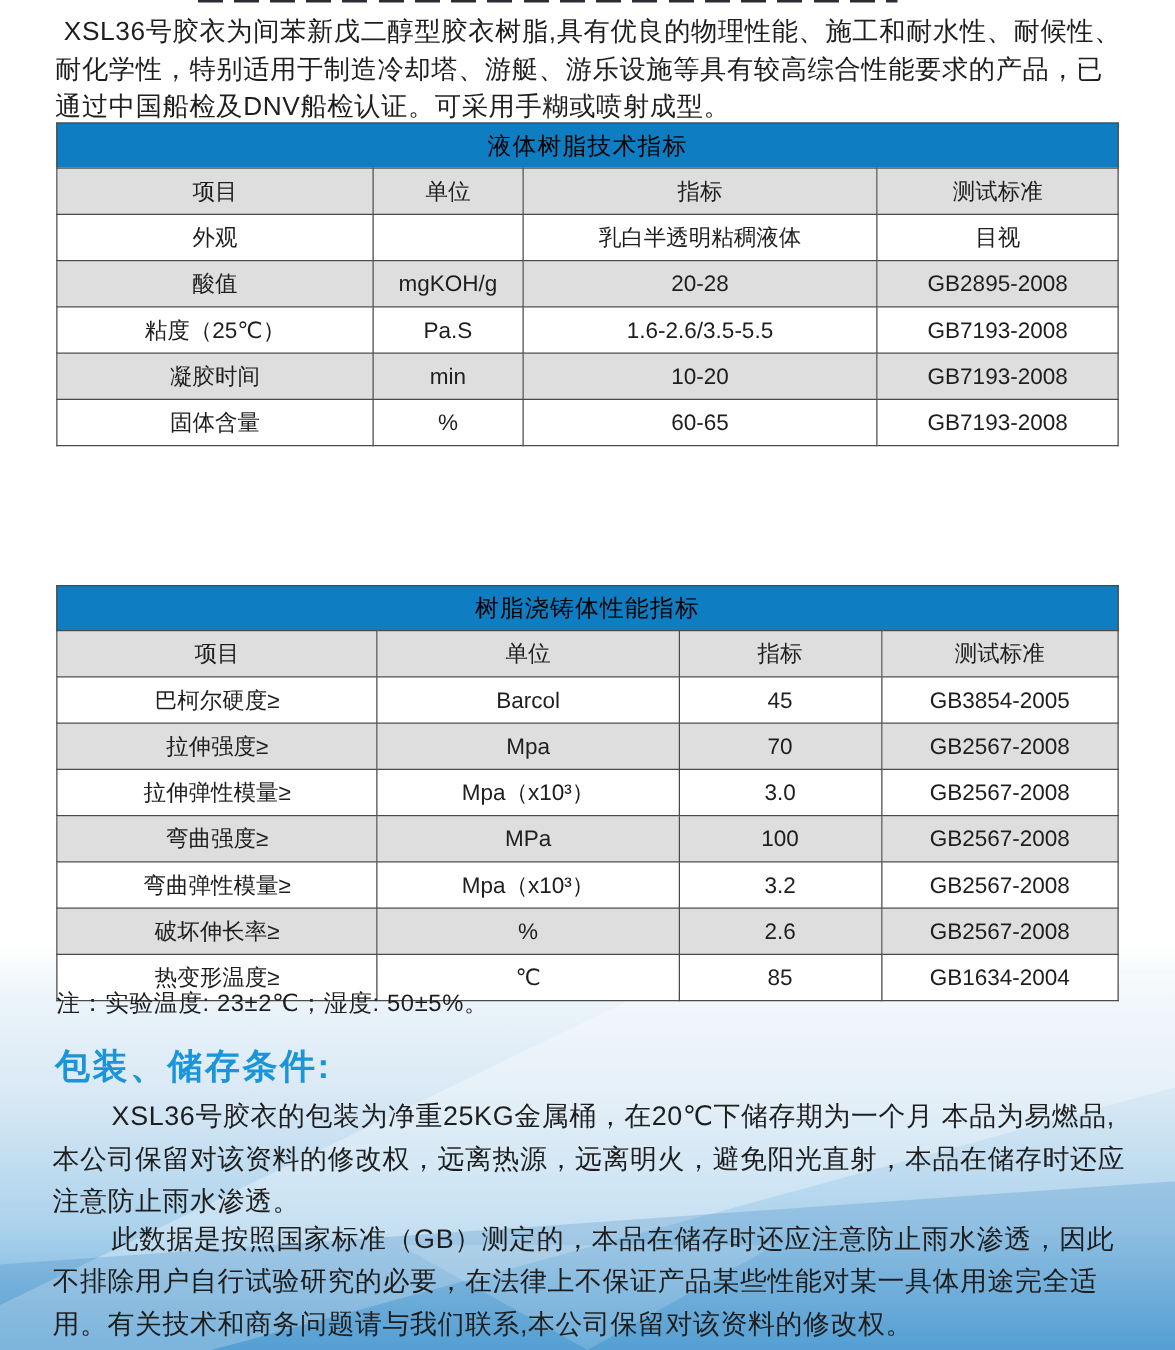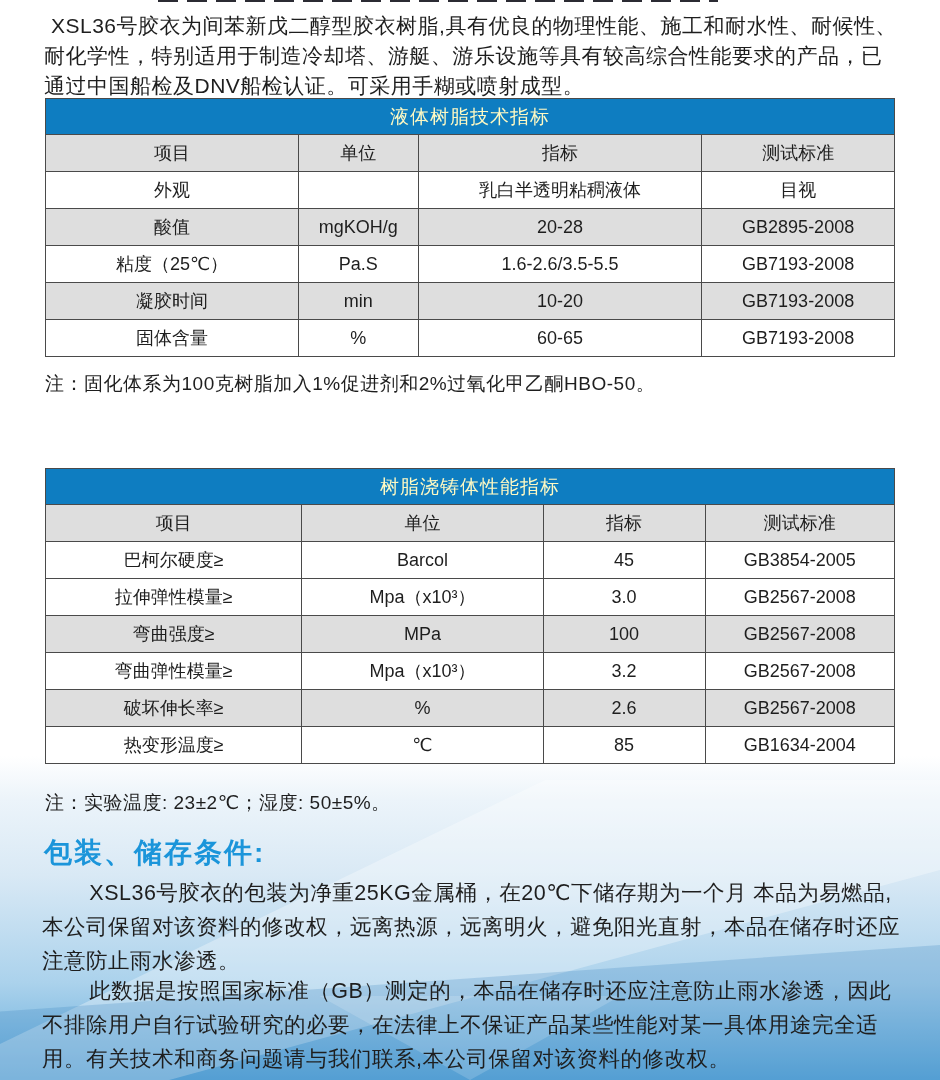--- a/index.html
+++ b/index.html
@@ -24,21 +24,21 @@
   
   .top-artifact { position:absolute; top:0; left:158px; width:560px; height:2px;
     background:repeating-linear-gradient(90deg,#2b2b33 0 20px,transparent 20px 29px); }
 
   .intro { position:absolute; left:44px; top:11px; width:856px;
     font-size:21px; line-height:30px; text-indent:7px; letter-spacing:0.5px; }
 
   .tbl-wrap { position:absolute; left:45px; width:850px; }
   .tbl-wrap.t1 { top:98px; }
   .tbl-wrap.t2 { top:468px; }
-  .tbl-title { height:36px; background:#0e7dc1; color:#fef9c3;
+  .tbl-title { height:36px; background:#0e7dc1; color:#000000;
     display:flex; align-items:center; justify-content:center;
     font-size:19px; border:1px solid #4a4a4a; border-bottom:none; letter-spacing:1px; }
   table { width:100%; border-collapse:collapse; table-layout:fixed; }
   th,td { border:1px solid #4a4a4a; height:37px; text-align:center;
     vertical-align:middle; font-size:18px; font-weight:normal; padding:0 4px;
     overflow:hidden; white-space:nowrap; }
   thead th { background:#dedede;margin-left:20px; }
   tr.alt td { background:#dedede; }
   tbody td { background:#ffffff; }
   tr.alt td { background:#dedede; }
@@ -112,21 +112,20 @@
           <tr>
             <td>固体含量</td>
             <td>%</td>
             <td>60-65</td>
             <td>GB7193-2008</td>
           </tr>
         </tbody>
     </table>
   </div>
 
-  <div class="note note1">注：固化体系为100克树脂加入1%促进剂和2%过氧化甲乙酮HBO-50。</div>
 
   <div class="tbl-wrap t2">
     <div class="tbl-title">树脂浇铸体性能指标</div>
     <table>
       <colgroup>
         <col style="width:30.2%">
           <col style="width:28.4%">
           <col style="width:19.1%">
           <col style="width:22.3%">
       </colgroup>
@@ -137,20 +136,26 @@
           <th>指标</th>
           <th>测试标准</th>
         </tr>
       </thead>
       <tbody>
           <tr>
             <td>巴柯尔硬度≥</td>
             <td>Barcol</td>
             <td>45</td>
             <td>GB3854-2005</td>
+          </tr>
+          <tr class="alt">
+            <td>拉伸强度≥</td>
+            <td>Mpa</td>
+            <td>70</td>
+            <td>GB2567-2008</td>
           </tr>
           <tr>
             <td>拉伸弹性模量≥</td>
             <td>Mpa（x10³）</td>
             <td>3.0</td>
             <td>GB2567-2008</td>
           </tr>
           <tr class="alt">
             <td>弯曲强度≥</td>
             <td>MPa</td>

